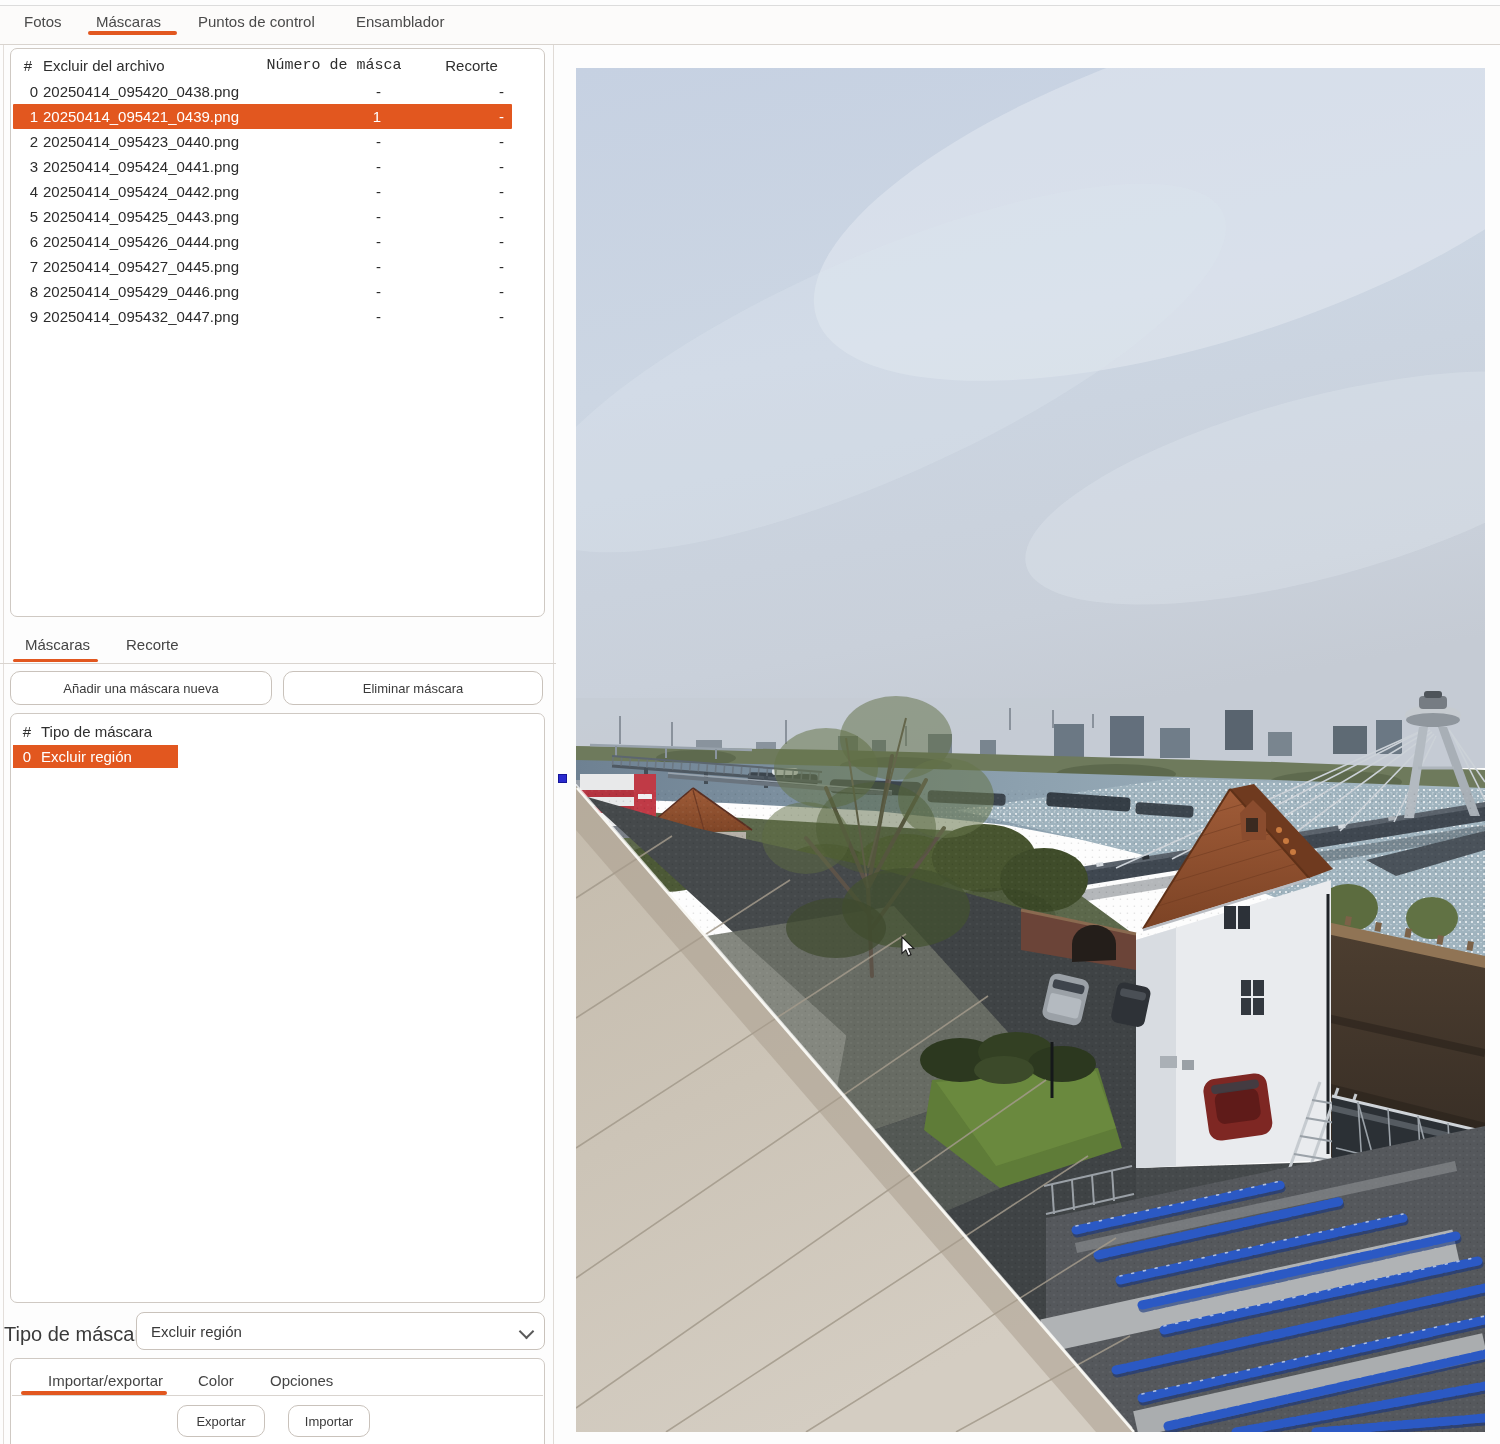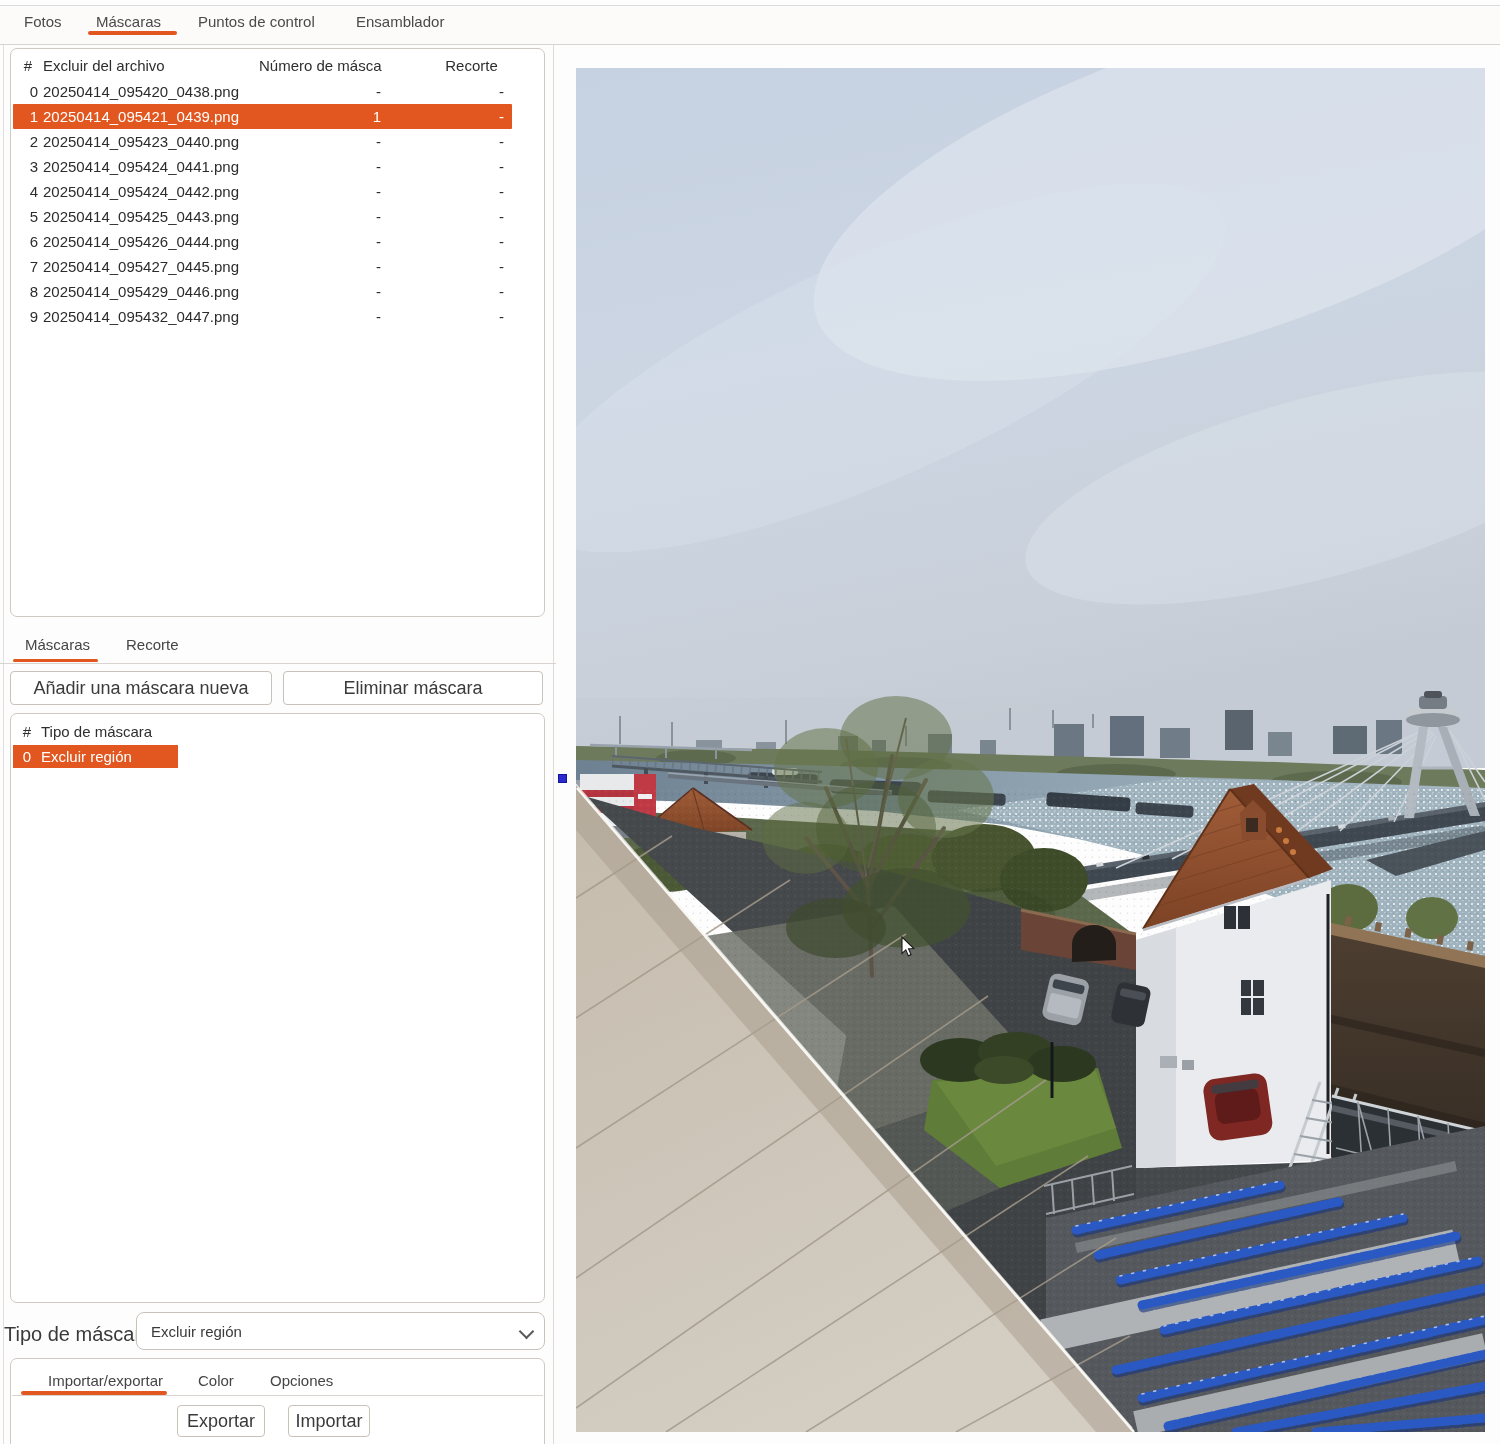--- a/index.html
+++ b/index.html
@@ -15,32 +15,32 @@
   .tabbar-border{left:0;top:44px;width:1500px;height:1px;background:#d9d4cf;}
   .toptab{position:absolute;top:7px;height:30px;line-height:30px;font-size:15px;color:#4a4a4a;cursor:default;}
   .toptab-underline{position:absolute;top:31px;height:4px;background:#e2571f;border-radius:2px;}
   
   .box{position:absolute;background:#fff;border:1px solid #cfc9c3;border-radius:7px;box-sizing:border-box;}
   .leftborder{left:3px;top:45px;width:1px;height:1399px;background:#e3deda;}
   .sash{left:553px;top:45px;width:1px;height:1399px;background:#e0dbd6;}
   
   .fhead{position:absolute;display:grid;grid-template-columns:30px 216px 150px 1fr;font-size:15px;color:#2e2e2e;height:28px;align-items:center;}
   .fhead .c0{text-align:center;}
-  .fhead .c2{overflow:hidden;white-space:nowrap;}
+  .fhead .c2{text-align:center;overflow:hidden;white-space:nowrap;font-family:Liberation Mono, monospace;}
   .fhead .c3{text-align:center;}
   .frow{position:absolute;display:grid;grid-template-columns:30px 216px 150px 1fr;font-size:15px;color:#2c2c2c;height:25px;align-items:center;border-radius:1px;}
   .frow .c0{text-align:right;padding-right:5px;}
   .frow .c2{text-align:right;padding-right:28px;}
   .frow .c3{text-align:right;padding-right:8px;}
   .frow.sel{background:#e2571f;color:#fff;}
   
   .subtab{position:absolute;font-size:15px;color:#454545;height:24px;line-height:24px;}
   .hline{position:absolute;background:#d9d4cf;height:1px;}
-  .btn{position:absolute;background:#fff;border:1px solid #c9c2bb;border-radius:4px;
-       font-size:18px;color:#3a3a3a;display:flex;align-items:center;justify-content:center;box-sizing:border-box;}
+  .btn{position:absolute;background:#fff;border:1px solid #c9c2bb;border-radius:10px;
+       font-size:13px;color:#3a3a3a;display:flex;align-items:center;justify-content:center;box-sizing:border-box;}
   .mrow{position:absolute;display:grid;grid-template-columns:28px 1fr;font-size:15px;height:23px;align-items:center;}
   .mrow.sel{background:#e2571f;color:#fff;}
   .mhead{position:absolute;display:grid;grid-template-columns:28px 1fr;font-size:15px;color:#2e2e2e;height:26px;align-items:center;}
   .mhead .c0,.mrow .c0{text-align:center;}
   .combo{position:absolute;background:#fff;border:1px solid #c9c2bb;border-radius:8px;box-sizing:border-box;
          font-size:15px;color:#3a3a3a;display:flex;align-items:center;padding-left:14px;}
   .chev{position:absolute;width:9px;height:9px;border-right:2px solid #5a5a5a;border-bottom:2px solid #5a5a5a;transform:rotate(45deg);}
   .label{position:absolute;font-size:20px;color:#3a3a3a;}
   
   .handle{position:absolute;width:9px;height:9px;background:#2a2ace;border:1px solid #15159a;box-sizing:border-box;}

